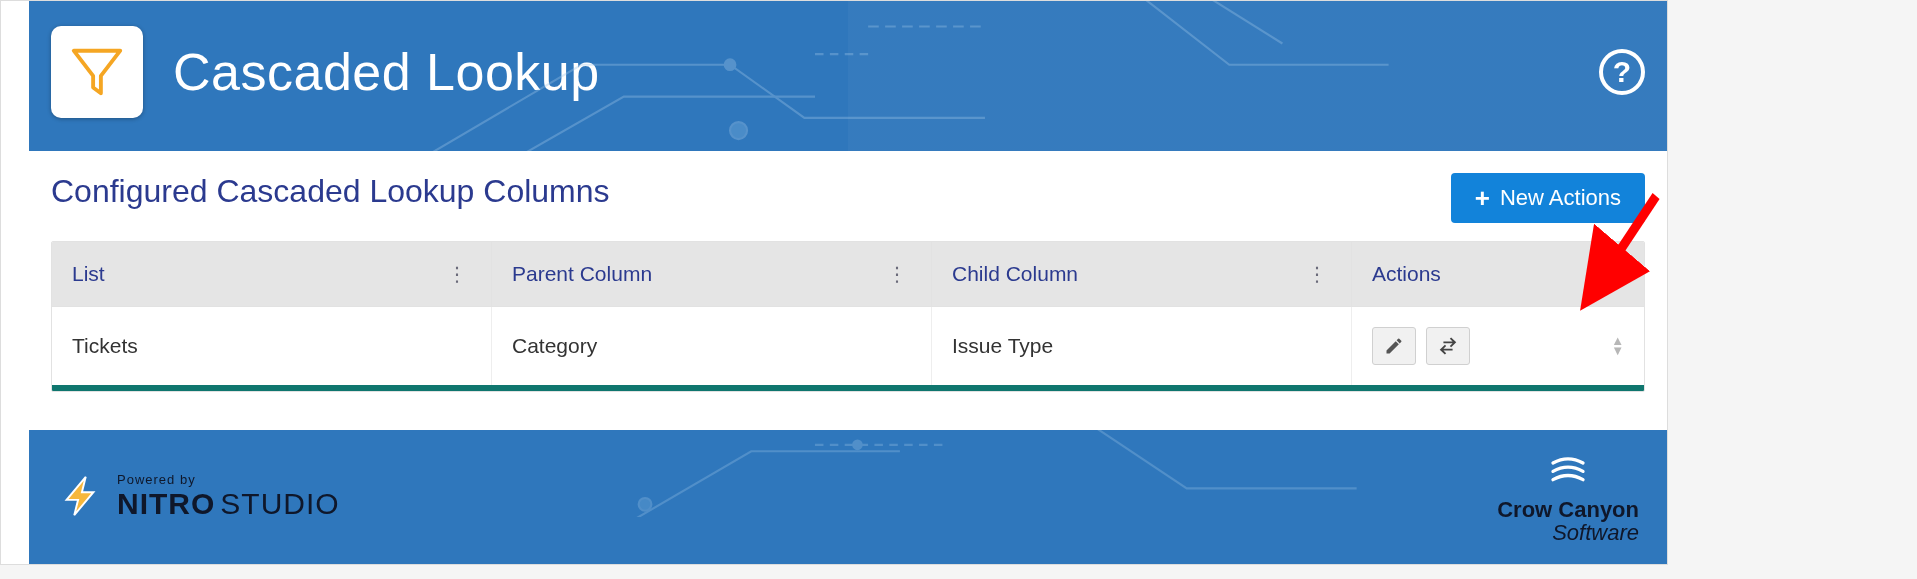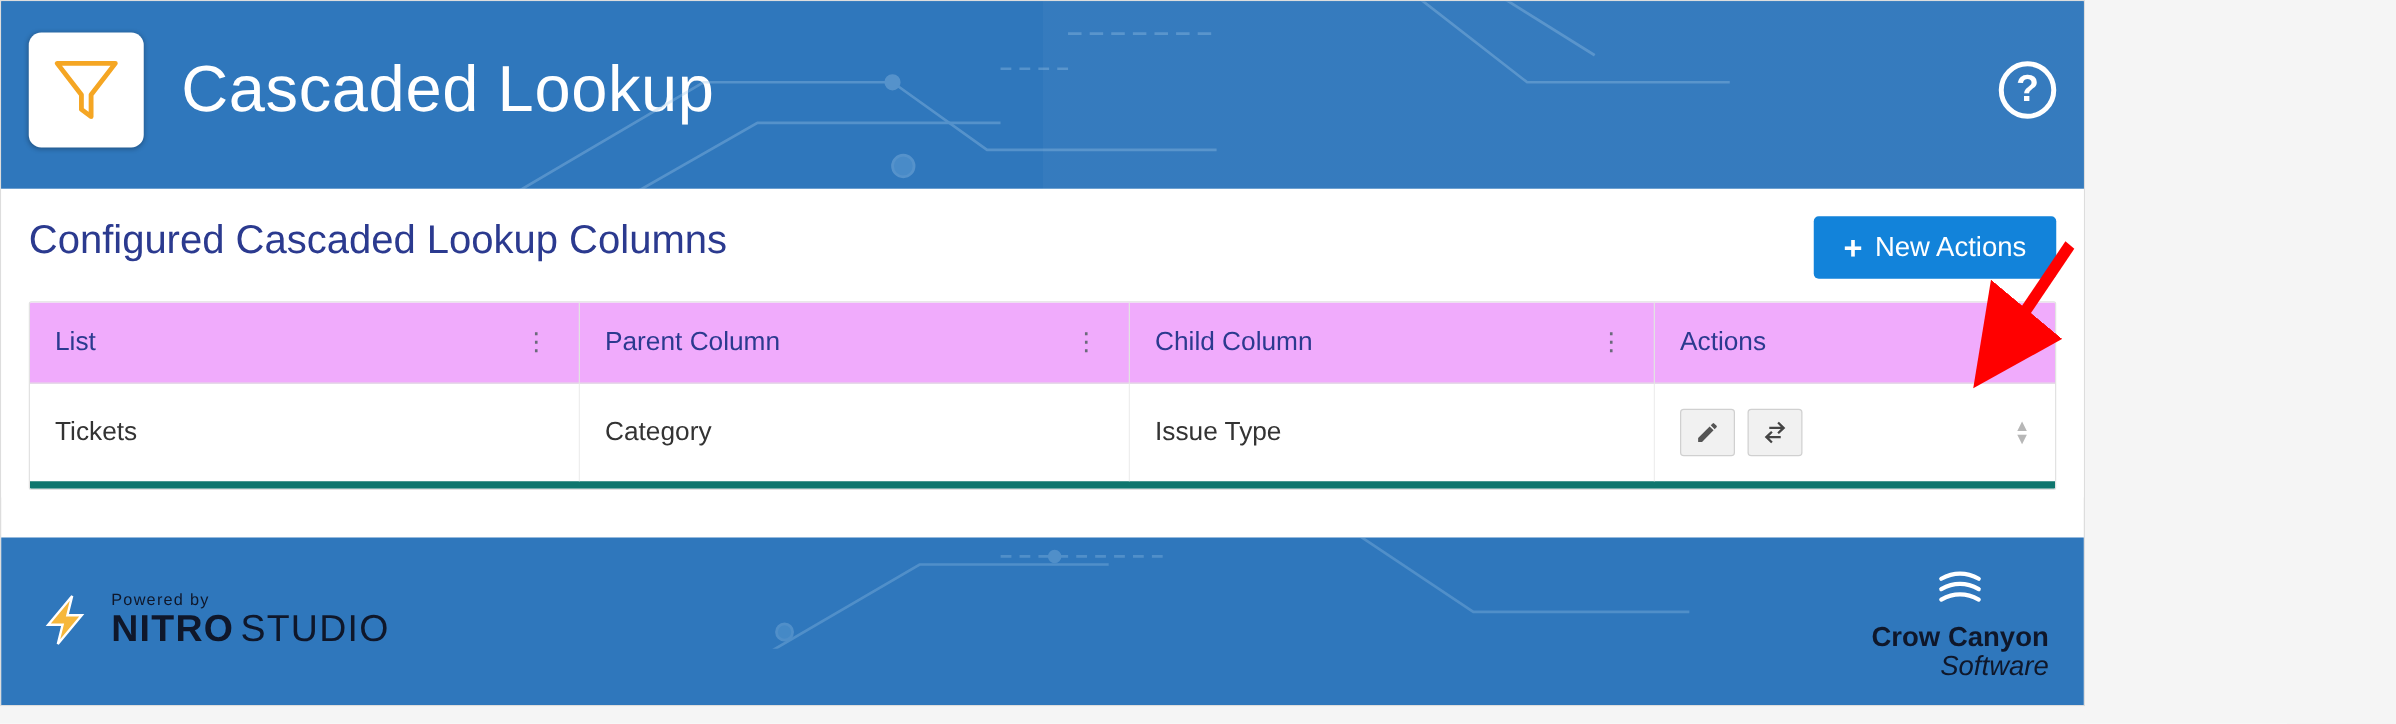--- a/index.html
+++ b/index.html
@@ -6,20 +6,21 @@
     body {
       font-family: "Segoe UI", Arial, sans-serif;
       background: #f5f5f5;
       width: 1917px;
     }
     .container {
       width: 1668px;
       margin: 0;
       background: #fff;
       border: 1px solid #ddd;
+      padding-left: 28px;
     }
 
     
     .header {
       background: #2f77bc;
       background-image:
         linear-gradient(to right, rgba(255,255,255,0) 50%, rgba(255,255,255,0.03) 50%),
         linear-gradient(#2f77bc, #2f77bc);
       color: #fff;
       display: flex;
@@ -100,21 +101,21 @@
     .grid {
       border: 1px solid #e2e2e2;
       border-radius: 2px;
       overflow: hidden;
     }
     .grid-head, .grid-row {
       display: grid;
       grid-template-columns: 440px 440px 420px 1fr;
     }
     .grid-head {
-      background: #f0abfc;
+      background: #e5e5e5;
     }
     .gh-cell {
       padding: 18px 20px;
       border-right: 1px solid #e2e2e2;
       border-bottom: 1px solid #e2e2e2;
       color: #2b3a8f;
       font-size: 21px;
       display: flex; align-items: center; justify-content: space-between;
       cursor: pointer;
     }

